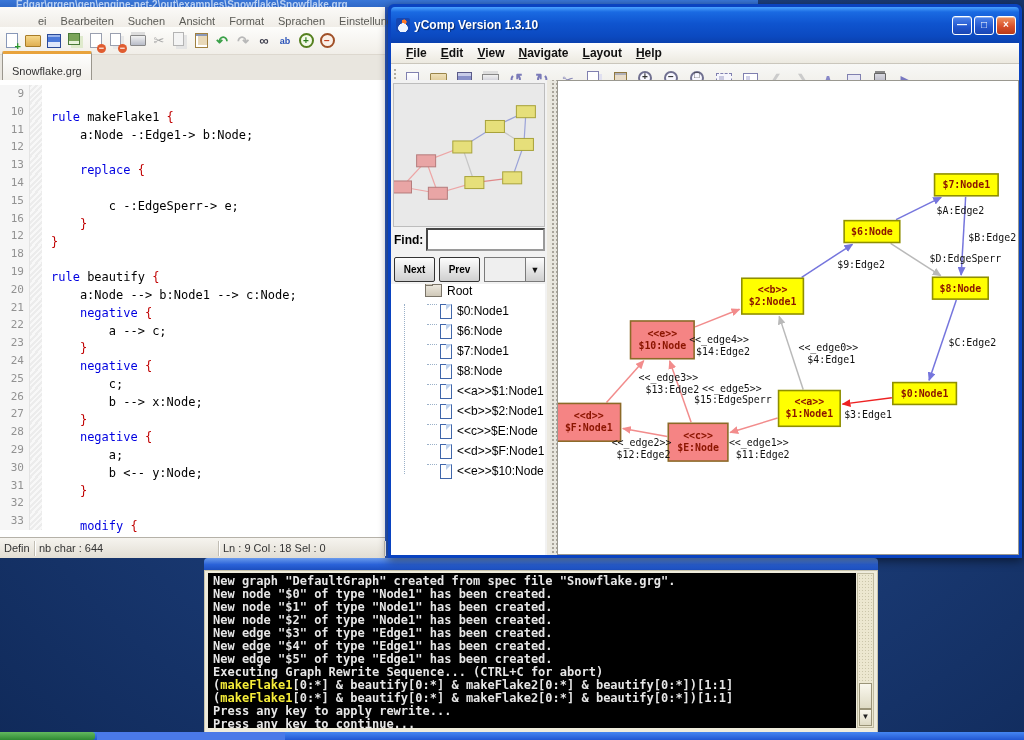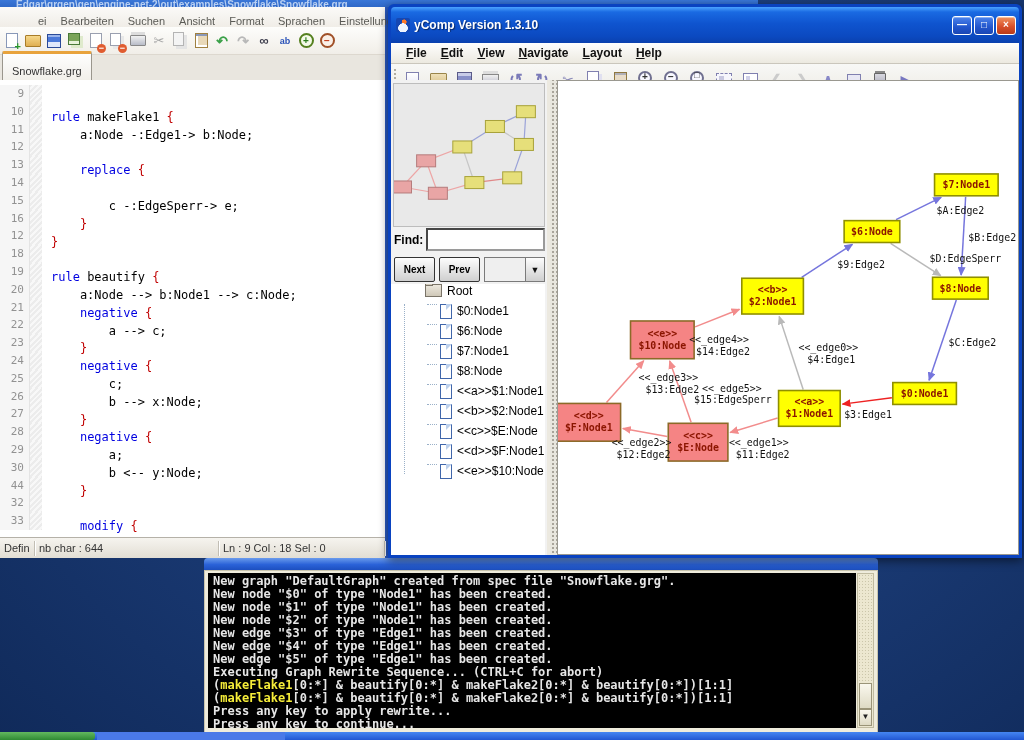--- a/index.html
+++ b/index.html
@@ -269,21 +269,21 @@
         <div class="code-row"><span class="code-num">21</span><span class="code-margin"></span><span class="code-text"><span>        a --&gt; c;</span></span></div>
         <div class="code-row"><span class="code-num">22</span><span class="code-margin"></span><span class="code-text"><span>    </span><span class="c-br">}</span></span></div>
         <div class="code-row"><span class="code-num">23</span><span class="code-margin"></span><span class="code-text"><span>    </span><span class="c-kw">negative</span><span> </span><span class="c-br">{</span></span></div>
         <div class="code-row"><span class="code-num">24</span><span class="code-margin"></span><span class="code-text"><span>        c;</span></span></div>
         <div class="code-row"><span class="code-num">25</span><span class="code-margin"></span><span class="code-text"><span>        b --&gt; x:Node;</span></span></div>
         <div class="code-row"><span class="code-num">26</span><span class="code-margin"></span><span class="code-text"><span>    </span><span class="c-br">}</span></span></div>
         <div class="code-row"><span class="code-num">27</span><span class="code-margin"></span><span class="code-text"><span>    </span><span class="c-kw">negative</span><span> </span><span class="c-br">{</span></span></div>
         <div class="code-row"><span class="code-num">28</span><span class="code-margin"></span><span class="code-text"><span>        a;</span></span></div>
         <div class="code-row"><span class="code-num">29</span><span class="code-margin"></span><span class="code-text"><span>        b &lt;-- y:Node;</span></span></div>
         <div class="code-row"><span class="code-num">30</span><span class="code-margin"></span><span class="code-text"><span>    </span><span class="c-br">}</span></span></div>
-        <div class="code-row"><span class="code-num">44</span><span class="code-margin"></span><span class="code-text"></span></div>
+        <div class="code-row"><span class="code-num">31</span><span class="code-margin"></span><span class="code-text"></span></div>
         <div class="code-row"><span class="code-num">32</span><span class="code-margin"></span><span class="code-text"><span>    </span><span class="c-kw">modify</span><span> </span><span class="c-br">{</span></span></div>
         <div class="code-row"><span class="code-num">33</span><span class="code-margin"></span><span class="code-text"><span>        a -:EdgeSperr-&gt; c;</span></span></div>
       </div>
     <div class="np-status">
       <span class="fld f1">Defin</span>
       <span class="fld f2">nb char : 644</span>
       <span class="fld f3">Ln : 9   Col : 18   Sel : 0</span>
     </div>
   </div>
 

